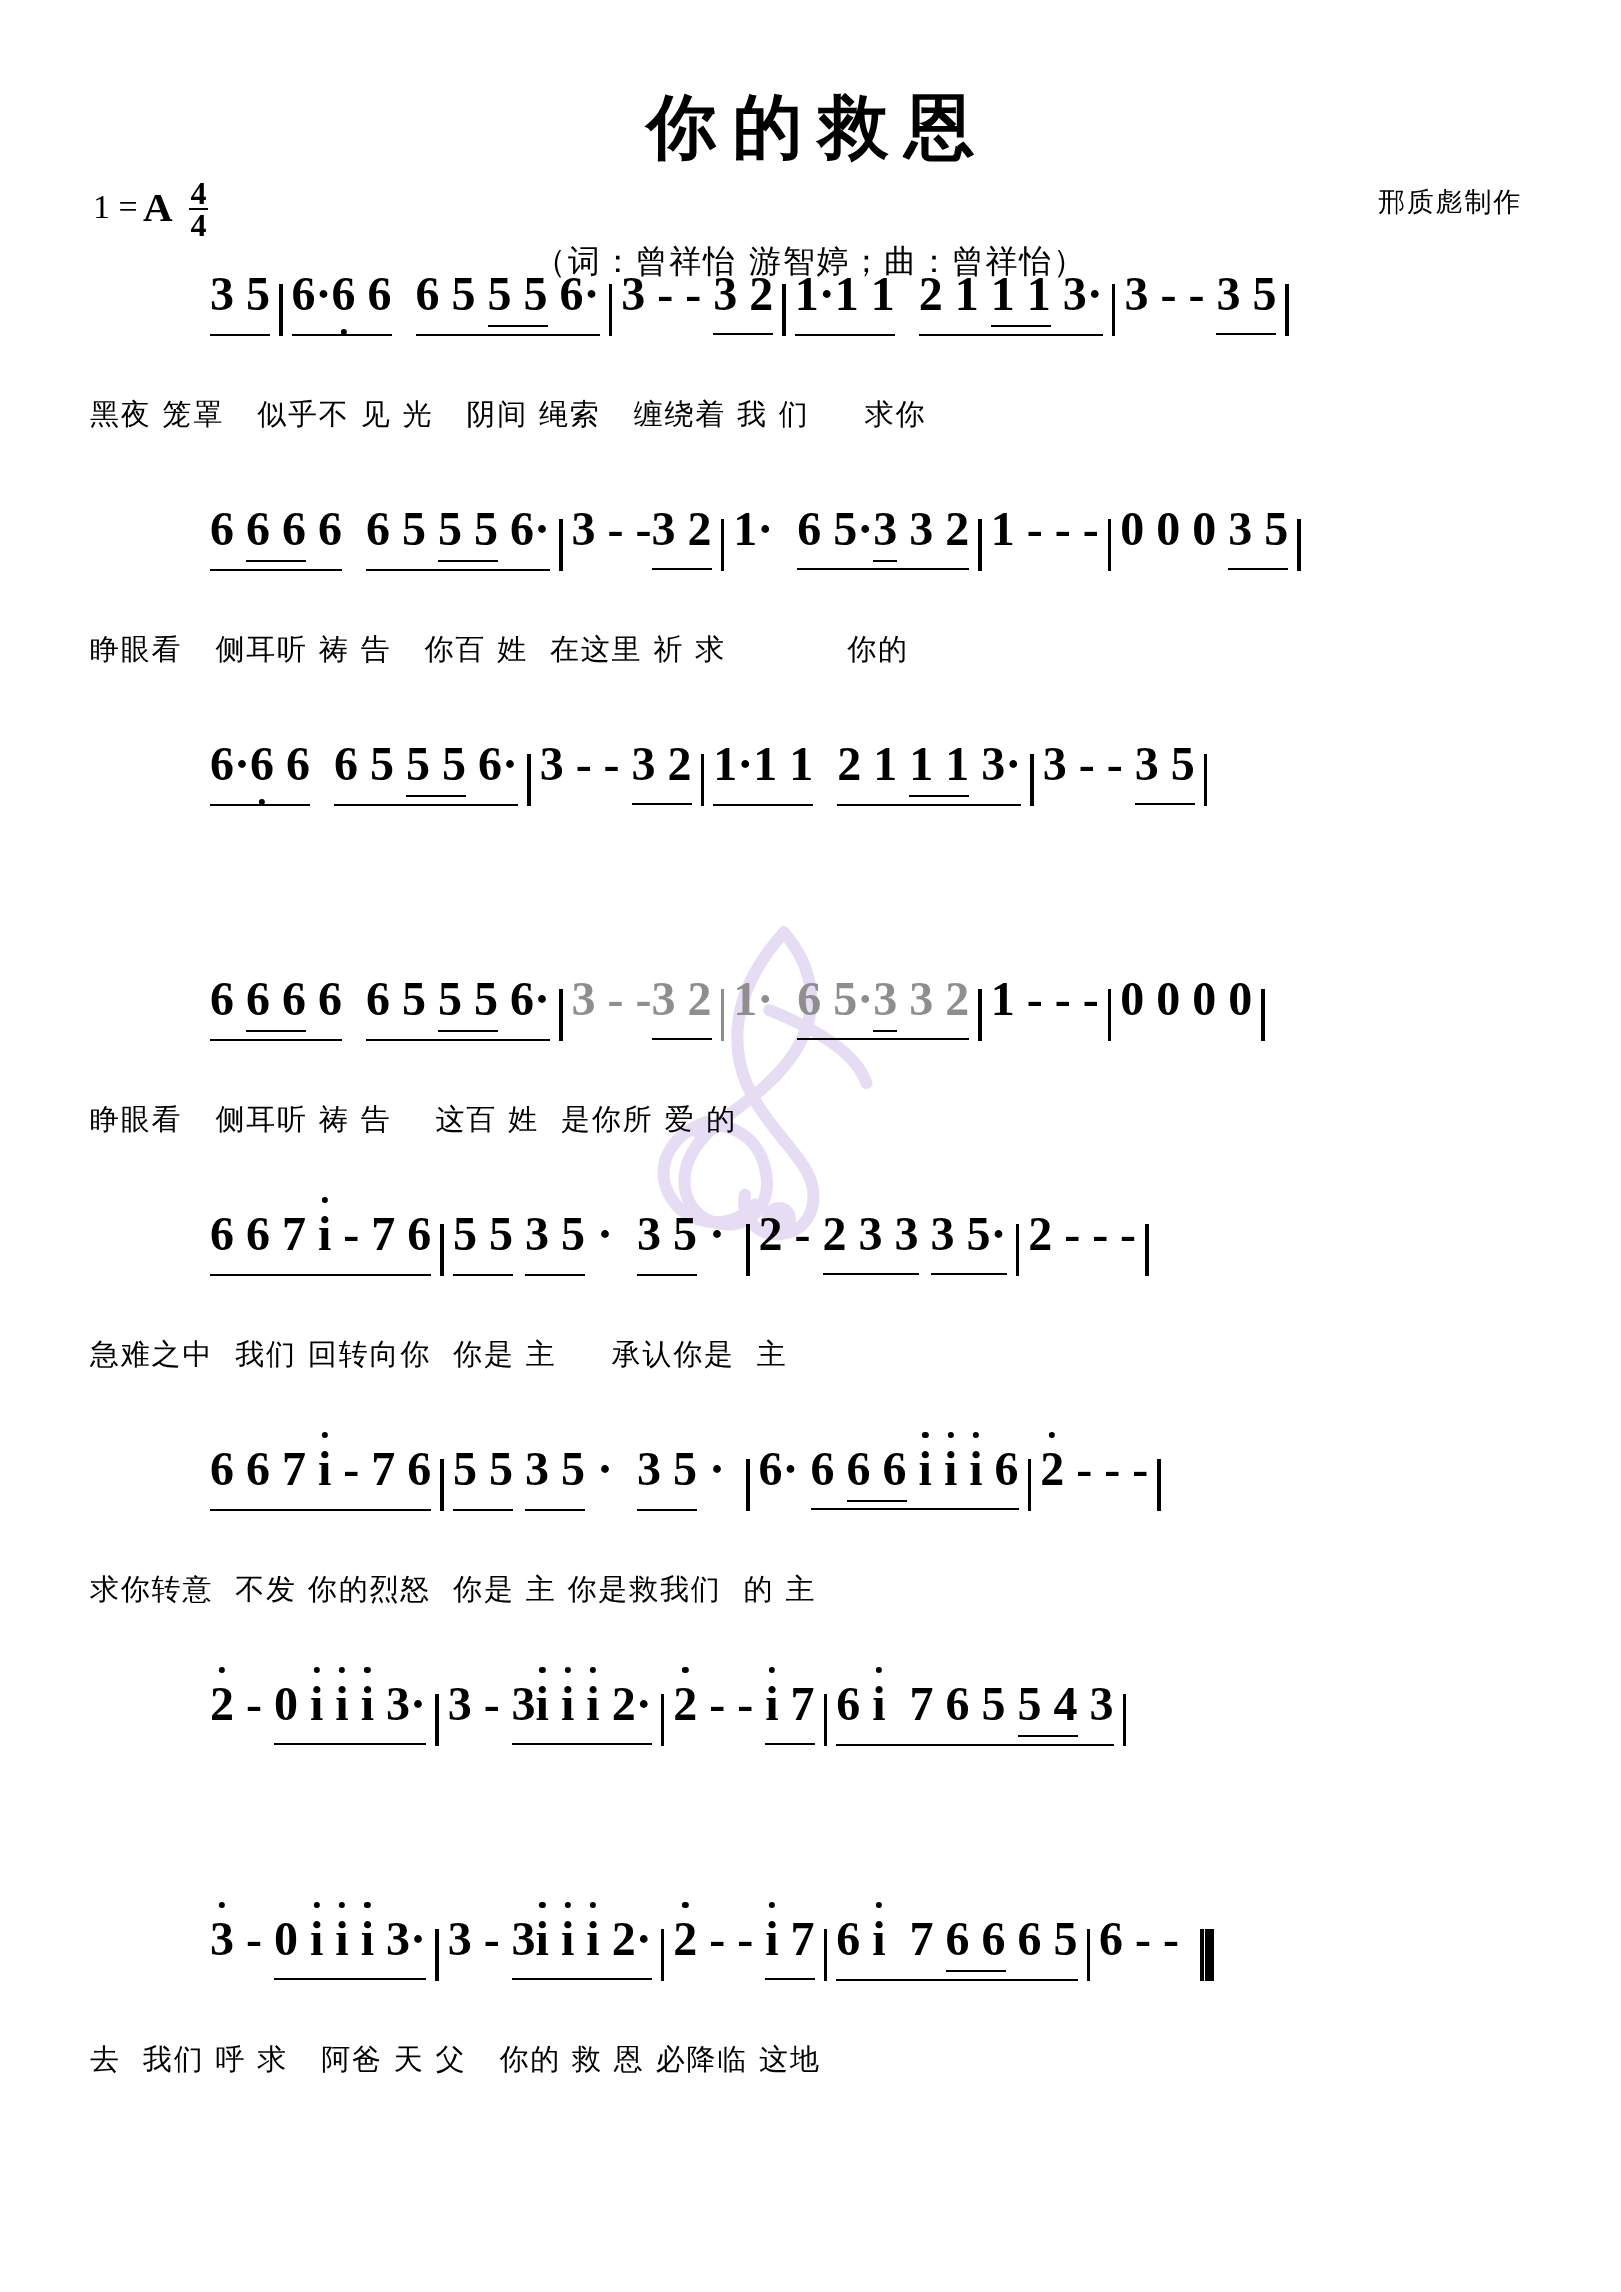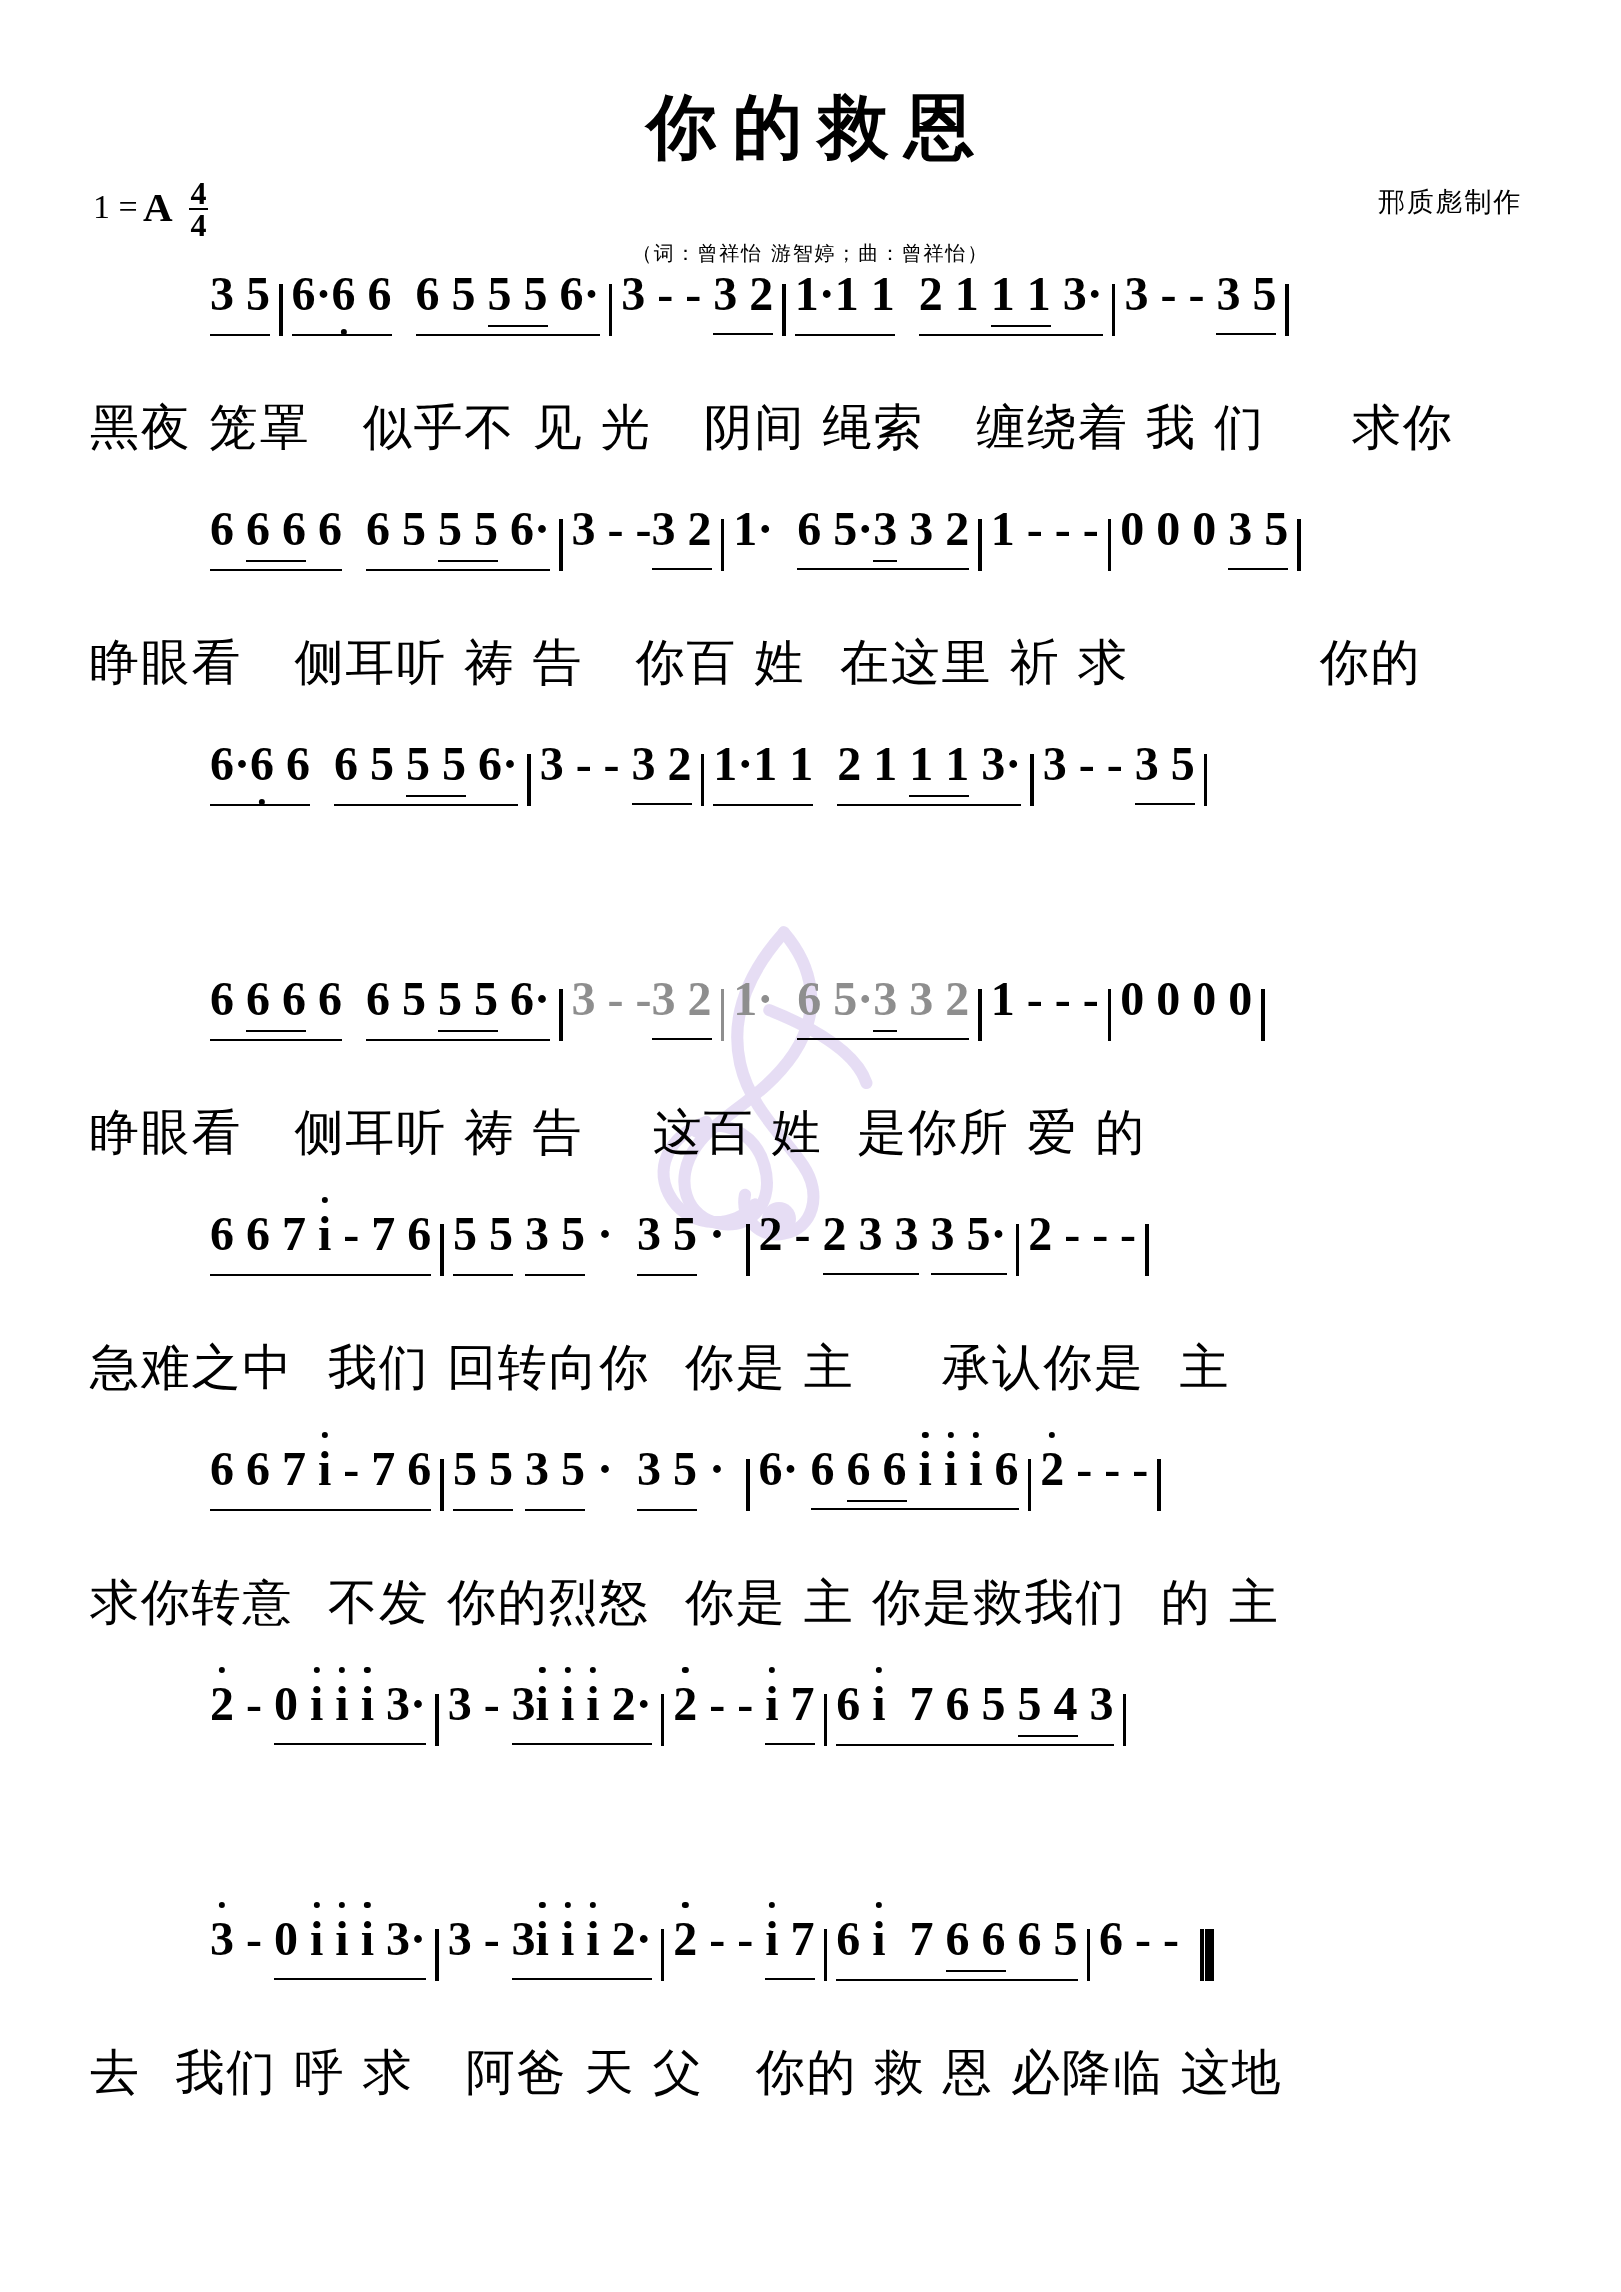--- a/index.html
+++ b/index.html
@@ -68,21 +68,21 @@
     letter-spacing: 1.8px;
     text-align: right;
   }
   .subcredit {
     position: absolute;
     top: 240px;
     left: 0;
     width: 1621px;
     text-align: center;
     font-family: "DejaVu Sans", sans-serif;
-    font-size: 20px;
+    font-size: 32px;
     letter-spacing: 1.8px;
   }
 
   
   .watermark {
     position: absolute;
     left: 618px;
     top: 913px;
     width: 322px;
     height: 340px;
@@ -115,21 +115,21 @@
     display: flex;
     align-items: flex-end;
   }
   .lyrics {
     position: absolute;
     left: 90px;
     right: 72px;
     top: 86px;
     height: 63px;
     font-family: "DejaVu Sans", sans-serif;
-    font-size: 49px;
+    font-size: 29px;
     white-space: pre;
     letter-spacing: 1.8px;
   }
 
   
   .n { position: relative; display: inline-block; }
   
   .u1 { border-bottom: 2.7px solid #000; padding-bottom: 13px; }
   .u2 { border-bottom: 2.7px solid #000; padding-bottom: 4.5px; }
   

